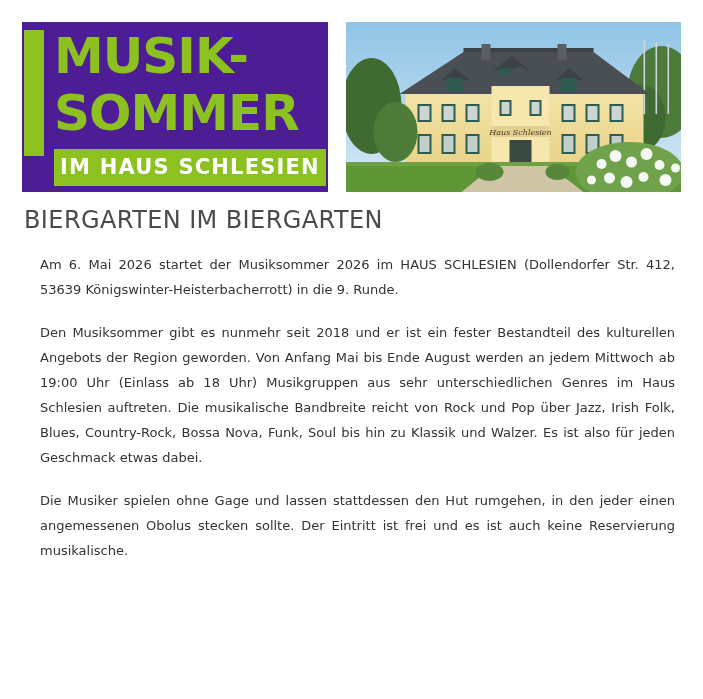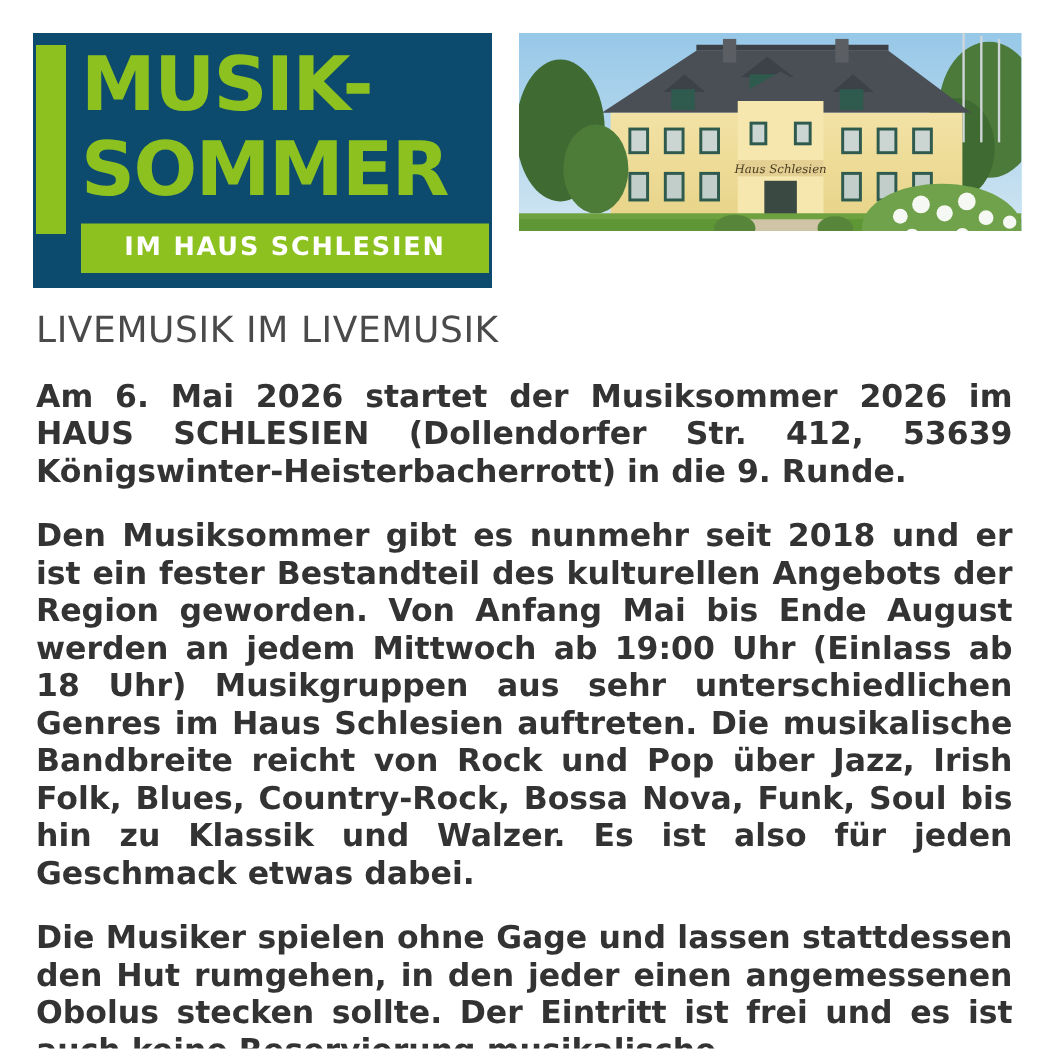--- a/index.html
+++ b/index.html
@@ -26,21 +26,21 @@
   .header {
     display: flex;
     align-items: stretch;
     height: 170px;
     margin-bottom: 14px;
   }
   .logo {
     position: relative;
     width: 306px;
     height: 170px;
-    background: #0c4a6e;
+    background: #4c1d95;
     flex: 0 0 auto;
     box-sizing: border-box;
   }
   .logo-bar {
     position: absolute;
     left: 2px;
     top: 8px;
     width: 20px;
     height: 126px;
     background: #8cc11f;
@@ -59,54 +59,53 @@
     letter-spacing: -1px;
     line-height: 57px;
     white-space: nowrap;
   }
   .logo-line1 { padding-top: 6px; }
   .logo-sub {
     margin-top: 7px;
     background: #8cc11f;
     color: #ffffff;
     font-weight: bold;
-    font-size: 17px;
+    font-size: 21px;
     letter-spacing: 1.2px;
     text-align: center;
     padding: 6px 4px 7px 4px;
     width: 272px;
     box-sizing: border-box;
   }
   .photo {
     flex: 1 1 auto;
-    height: 132px;
+    height: 170px;
     margin-left: 18px;
     position: relative;
     overflow: hidden;
     background: #9fd0e8;
   }
 
   
   .section-title {
     font-size: 24px;
     color: #4a4a4a;
     letter-spacing: 0.4px;
     margin: 12px 0 18px 2px;
     font-weight: normal;
   }
 
   
   .para {
-    font-size: 21px;
+    font-size: 13px;
     line-height: 25px;
     text-align: justify;
     color: #333333;
-    margin: 0 0 18px 2px;
+    margin: 0 0 18px 18px;
     padding-right: 6px;
-    font-weight: bold;
   }
   .para:last-child { margin-bottom: 0; }
 </style>
 </head>
 <body>
 
 <div class="page">
 
   <div class="header">
 
@@ -225,19 +224,19 @@
           <circle cx="332" cy="146" r="4.5"></circle>
         </g>
 
         <ellipse cx="146" cy="150" rx="14" ry="9" fill="#57863a"></ellipse>
         <ellipse cx="214" cy="150" rx="12" ry="8" fill="#57863a"></ellipse>
       </svg>
     </div>
 
   </div>
 
-  <h1 class="section-title">LIVEMUSIK IM LIVEMUSIK</h1>
+  <h1 class="section-title">BIERGARTEN IM BIERGARTEN</h1>
 
   <p class="para">Am 6. Mai 2026 startet der Musiksommer 2026 im HAUS SCHLESIEN (Dollendorfer Str. 412, 53639 Königswinter-Heisterbacherrott) in die 9. Runde.</p>
   <p class="para">Den Musiksommer gibt es nunmehr seit 2018 und er ist ein fester Bestandteil des kulturellen Angebots der Region geworden. Von Anfang Mai bis Ende August werden an jedem Mittwoch ab 19:00 Uhr (Einlass ab 18 Uhr) Musikgruppen aus sehr unterschiedlichen Genres im Haus Schlesien auftreten. Die musikalische Bandbreite reicht von Rock und Pop über Jazz, Irish Folk, Blues, Country-Rock, Bossa Nova, Funk, Soul bis hin zu Klassik und Walzer. Es ist also für jeden Geschmack etwas dabei.</p>
   <p class="para">Die Musiker spielen ohne Gage und lassen stattdessen den Hut rumgehen, in den jeder einen angemessenen Obolus stecken sollte. Der Eintritt ist frei und es ist auch keine Reservierung musikalische.</p>
 
 </div>
 
 </body></html>

